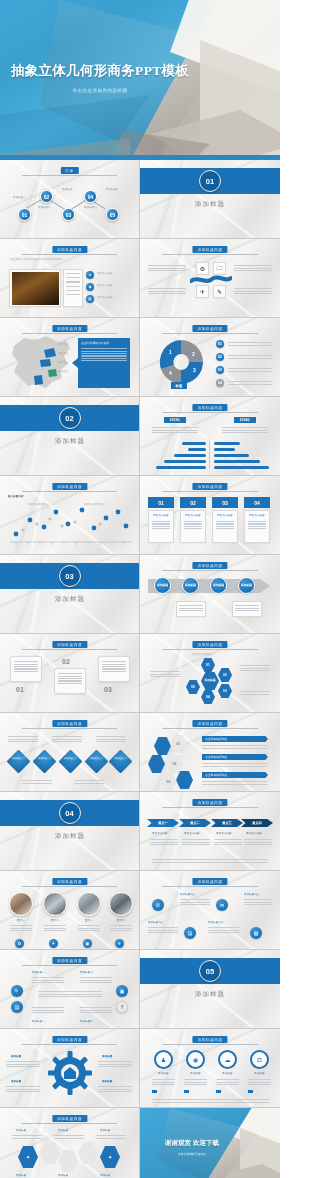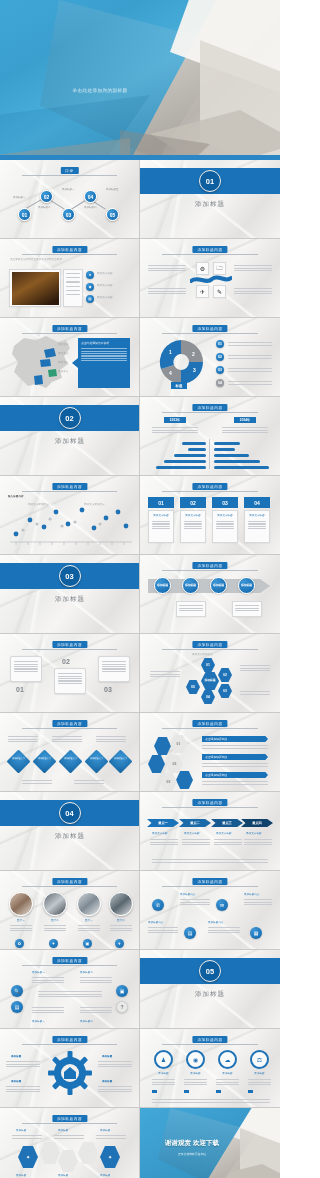--- a/index.html
+++ b/index.html
@@ -164,20 +164,21 @@
 <div class="hero">
   <div class="poly hero-grey1"></div>
   <div class="hero-blue"></div>
   <div class="hero-blue2"></div>
   <div class="hero-blue3"></div>
   <div class="g hero-w1"></div>
   <div class="g hero-w2"></div>
   <div class="g hero-w3"></div>
   <div class="g hero-w4"></div>
   <div class="g hero-w5"></div>
+  <div class="hero-title">抽象立体几何形商务PPT模板</div>
   <div class="hero-sub">单击此处添加您的副标题</div>
   <div class="hero-bar"></div>
 </div>
 
 <div class="grid">
 
   <div class="slide">
     <div class="bgpoly"></div>
     <div class="inner">
       <div class="sl-title-rule"></div>

